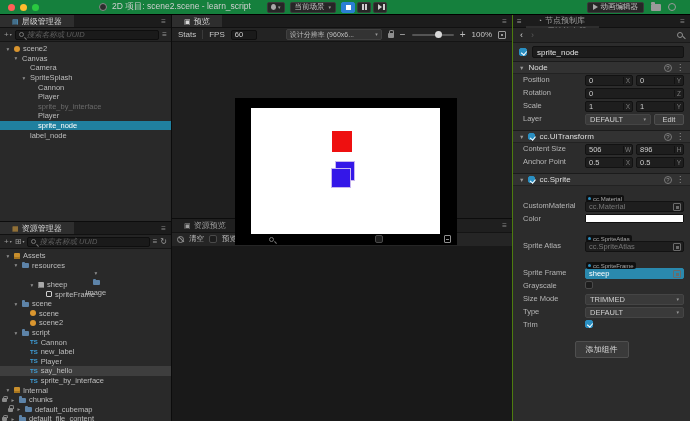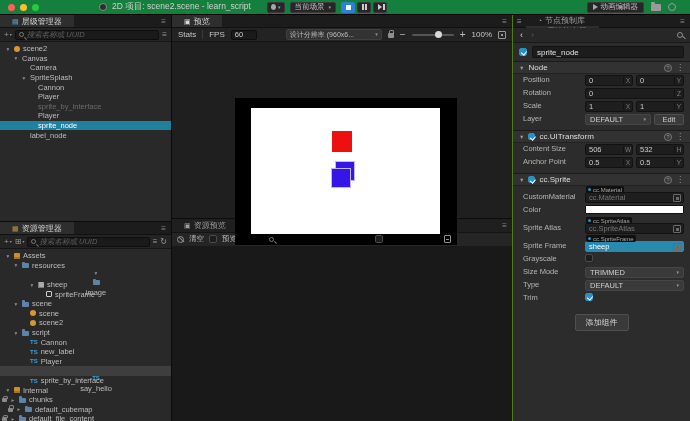--- a/index.html
+++ b/index.html
@@ -50,21 +50,21 @@
   .mini-ico .chev{ font-size:4px; margin-left:1px;}
   .search-input { flex:1; height:10px; background:#1a1a1a; border:1px solid #0e0e0e; border-radius:2px; display:flex; align-items:center; gap:3px; padding:0 3px; min-width:0; }
   .mag { width:5px; height:5px; border:1px solid #777; border-radius:50%; position:relative; flex:0 0 5px; }
   .mag::after { content:""; position:absolute; width:3px; height:1px; background:#777; transform:rotate(45deg); left:4px; top:4.5px; }
   .ph { font-size:7.5px; font-style:italic; color:#5f5f5f; white-space:nowrap; overflow:hidden; }
 
   
   .tree { flex:1; background:#292929; overflow:hidden; padding-top:2px; }
   .tree-row { height:9.6px; display:flex; align-items:center; gap:3px; font-size:7.5px; color:#bdbdbd; white-space:nowrap; }
   .tree-row.sel-blue { background:#20809f; color:#fff; }
-  .tree-row.sel-gray { background:#3e3e3e;flex-direction:column; }
+  .tree-row.sel-gray { background:#3e3e3e; }
   .tree-row.dim { color:#6a6a6a; }
   .t-arrow { width:6px; font-size:5.5px; color:#8f8f8f; text-align:center; flex:0 0 6px; }
   .t-lock { width:5px; height:4px; background:#8a8a8a; border-radius:1px; position:relative; flex:0 0 5px; margin-top:1px;}
   .t-lock::before { content:""; position:absolute; top:-2.5px; left:0.8px; width:3px; height:2.5px; border:1px solid #8a8a8a; border-bottom:none; border-radius:2px 2px 0 0; }
   .ic { flex:0 0 auto; }
   .ic-cocos { width:6px; height:6px; border-radius:50%; background:#d9952f; }
   .ic-folder { width:7px; height:5px; background:#5d83a8; border-radius:0 1px 1px 1px; position:relative; margin-top:1px; }
   .ic-folder::before { content:""; position:absolute; top:-1.5px; left:0; width:3px; height:1.5px; background:#5d83a8; border-radius:1px 1px 0 0; }
   .ic-bundle { width:6px; height:6px; background:#c98f2d; border-radius:1px; box-shadow:inset 0 -2px 0 #a5741f; }
   .ic-ts { color:#3f9fd9; font-weight:bold; font-size:6px; }
@@ -135,21 +135,21 @@
   .psel .lbl { flex:1; }
   .edit-btn { flex:0 0 30px; height:11px; background:#3a3a3a; border:1px solid #4f4f4f; border-radius:2px; color:#cfcfcf; font-size:7.5px; display:flex; align-items:center; justify-content:center; }
   .chipwrap { position:relative; flex:1; display:flex; min-width:0; }
   .chip { position:absolute; top:-6px; left:1px; height:7px; background:#101010; border-radius:2px; display:flex; align-items:center; gap:2px; padding:0 2px; font-size:6px; color:#a8a8a8; white-space:nowrap; z-index:2; }
   .chipdot { width:3px; height:3px; border-radius:50%; background:#2a8fc2; }
   .browse { flex:0 0 8px; width:8px; height:8px; border:1px solid #6a6a6a; border-radius:1px; margin:0 2px; position:relative; }
   .browse::after { content:""; position:absolute; right:1px; bottom:1px; width:3px; height:3px; background:#6a6a6a; }
   .pfield.tealfield { background:#2a89ae; border-color:#2a89ae; }
   .pfield.tealfield .pval { color:#fff; }
   .swatch { flex:1; height:9px; border-radius:1px; border:1px solid #111; }
-  .prow.chiprow { margin-top:5px; }
+  .prow.chiprow { margin-top:14px; }
   .add-comp-wrap { display:flex; justify-content:center; margin-top:9px; }
   .add-comp { background:#3a3a3a; border:1px solid #4f4f4f; border-radius:2px; color:#d5d5d5; font-size:8px; padding:2px 10px; }
   .insp-body { flex:1; overflow:hidden; display:flex; flex-direction:column; background:#2c2c2c; }
   .flexfill { flex:1; }
 </style>
 </head>
 <body>
 
 <div class="app">
 
@@ -538,21 +538,21 @@
           <span class="dots">⋮</span>
         </div>
         <div class="prow">
           <span class="plabel">Content Size</span>
           <div class="pfields">
             <div class="pfield">
                 <span class="pval">506</span>
                 <span class="paxis">W</span>
               </div>
             <div class="pfield">
-                <span class="pval">532</span>
+                <span class="pval">896</span>
                 <span class="paxis">H</span>
               </div>
           </div>
         </div>
         <div class="prow">
           <span class="plabel">Anchor Point</span>
           <div class="pfields">
             <div class="pfield">
                 <span class="pval">0.5</span>
                 <span class="paxis">X</span>

